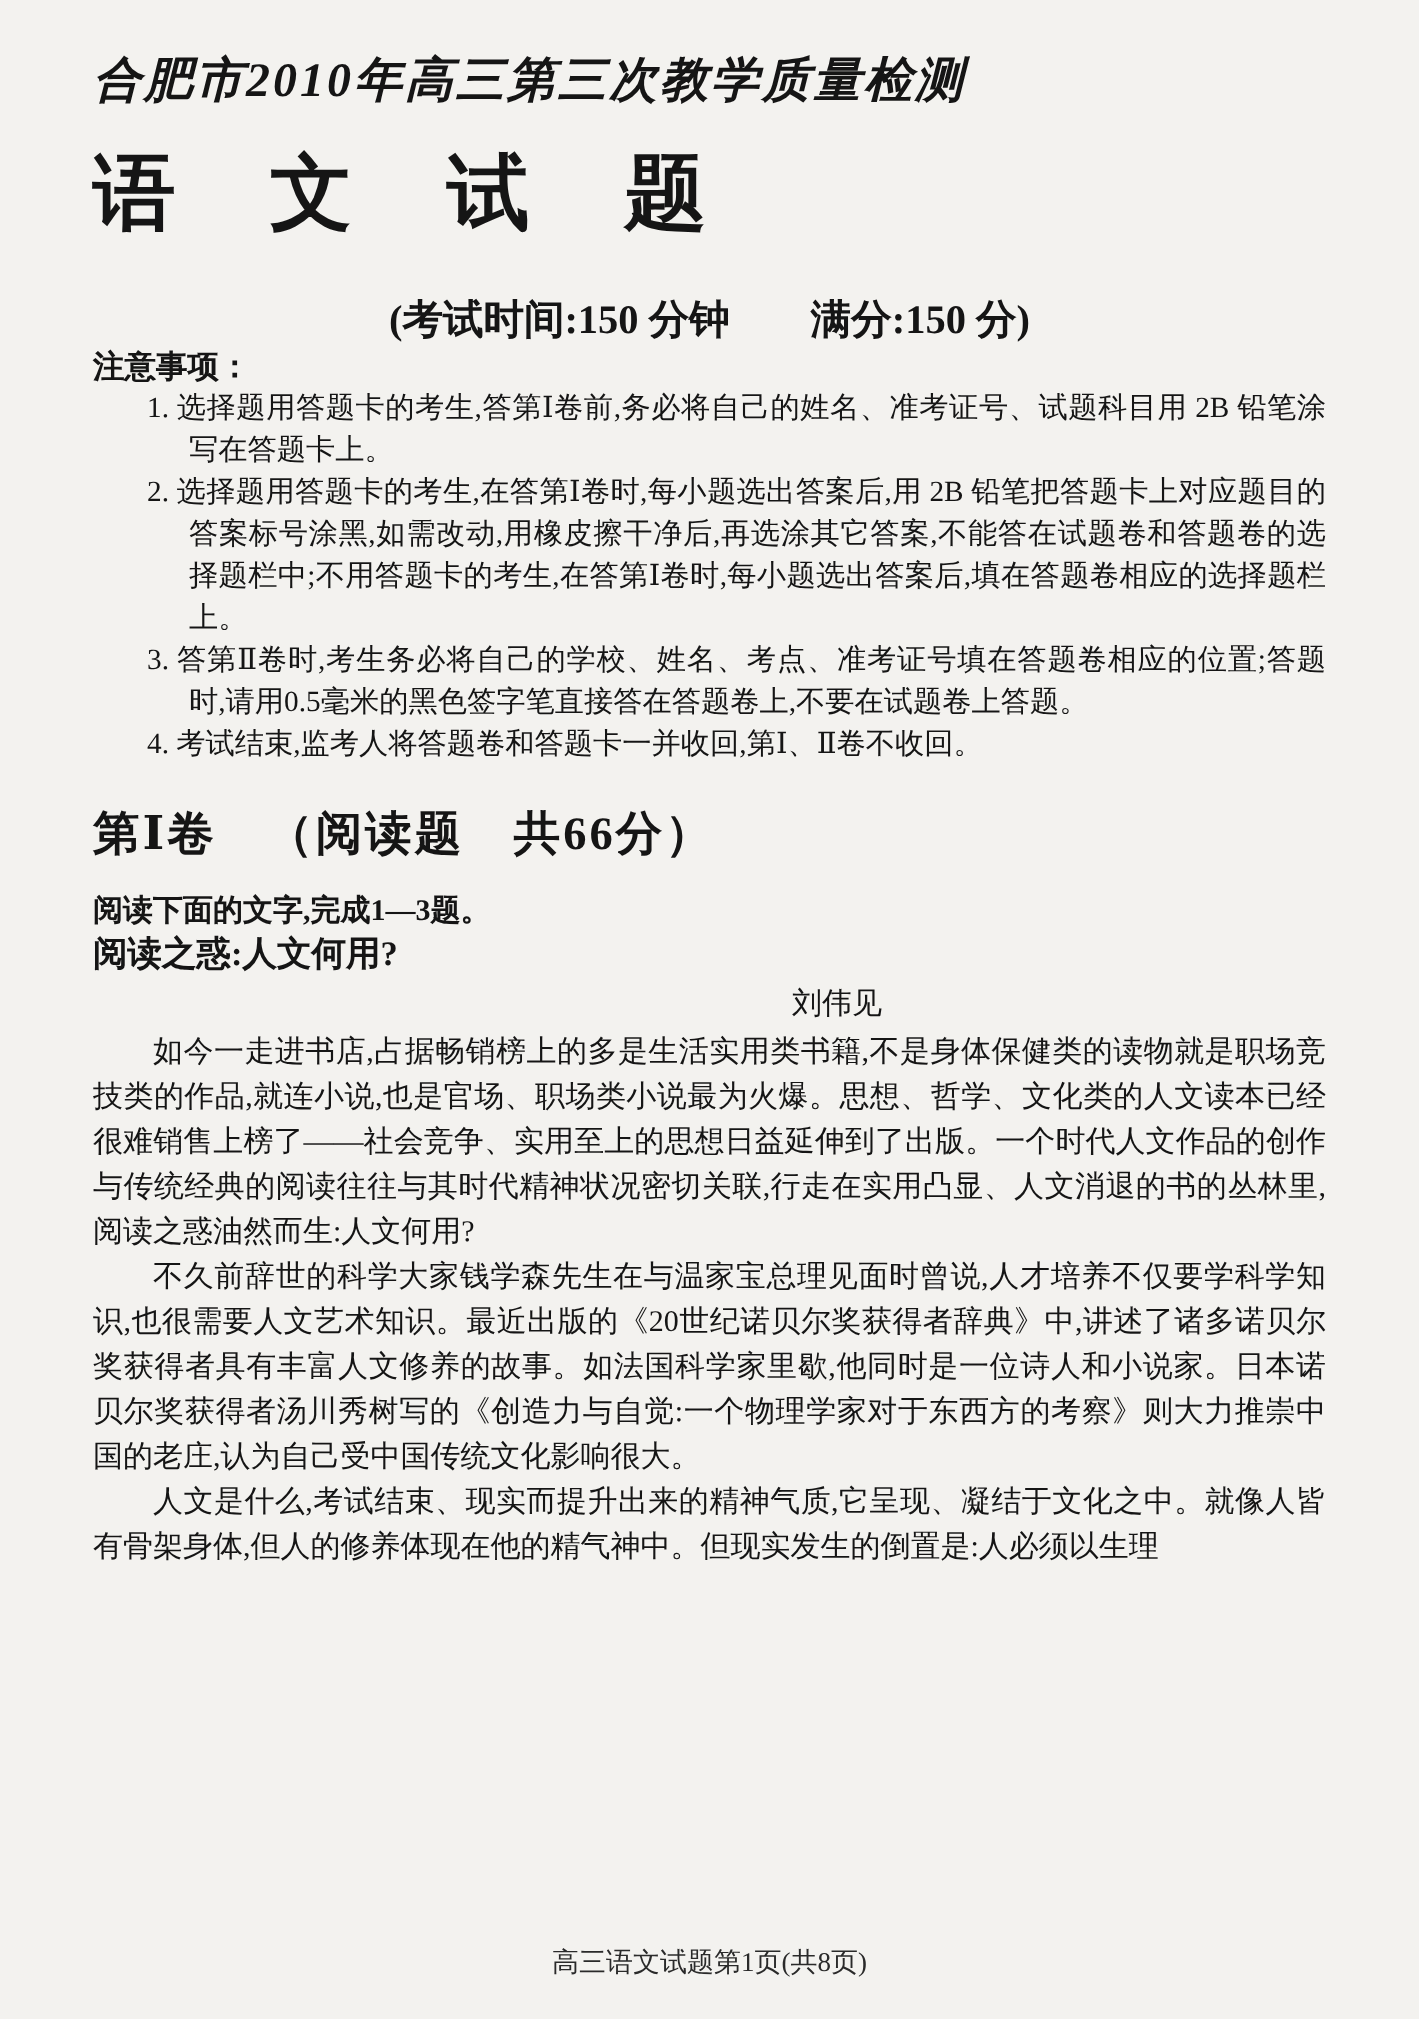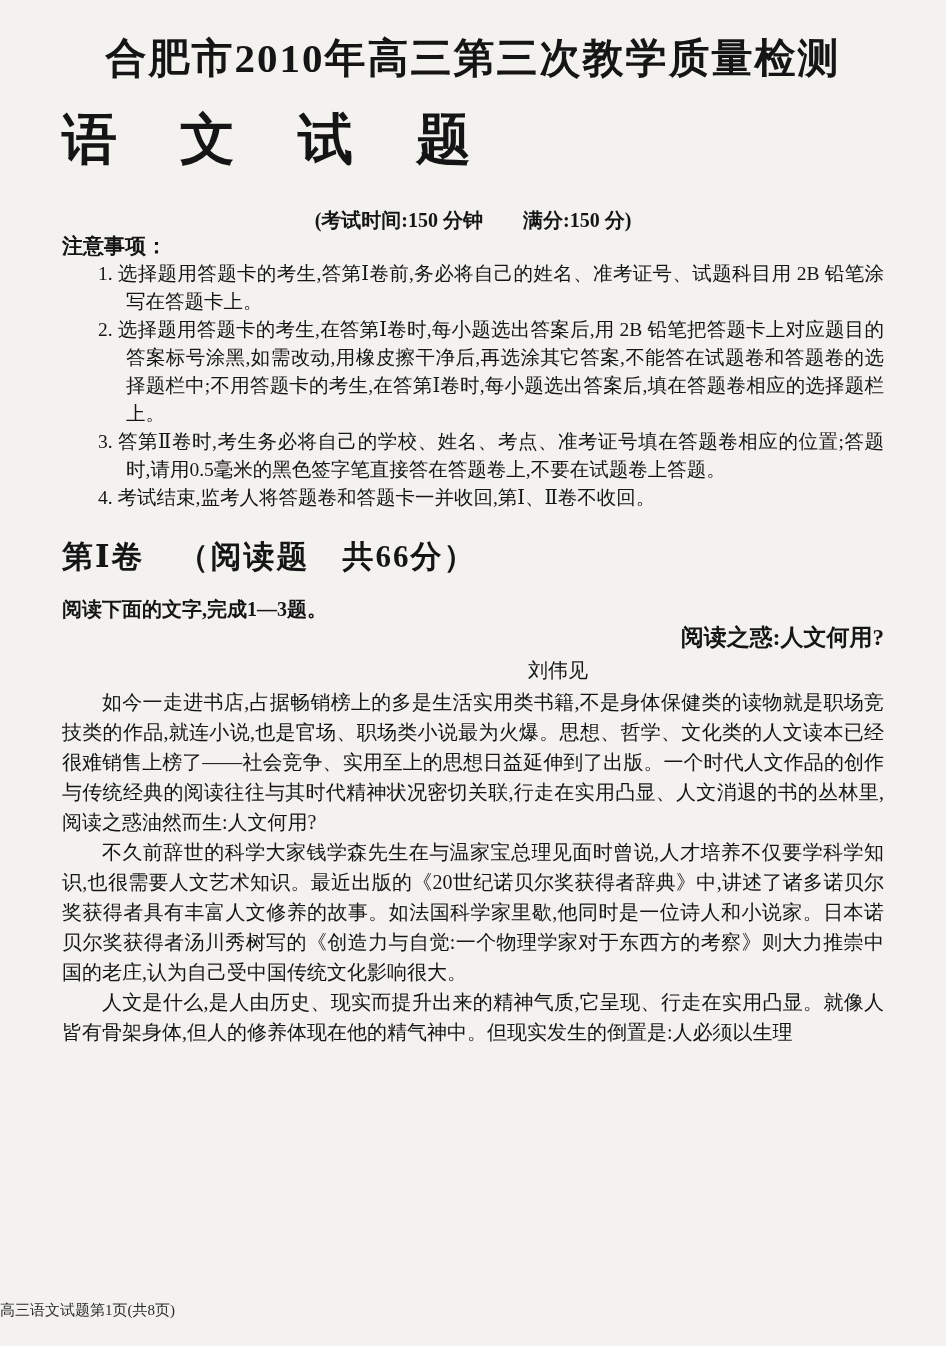--- a/index.html
+++ b/index.html
@@ -10,37 +10,37 @@
     color: #151515;
   }
   .page {
     width: 946px; height: 1346px;
     background: #f3f2ef;
     padding: 34px 62px 0 62px;
     position: relative;
     overflow: hidden;
   }
   .header-title {
-    text-align: center;
-    font-size: 41px;
+    font-size: 32px;
     font-weight: bold;
     letter-spacing: 2px;
     line-height: 1.2;
+    font-style: italic;
   }
   .main-title {
     text-align: left;
     font-size: 55px;
     font-weight: bold;
     letter-spacing: 4px;
     line-height: 1.2;
     margin-top: 24px;
   }
   .exam-info {
     text-align: center;
-    font-size: 20px;
+    font-size: 27px;
     font-weight: bold;
     margin-top: 34px;
     line-height: 1.3;
   }
   .notes { }
   .notes-heading {
     font-size: 21px;
     font-weight: bold;
     line-height: 1.3;
   }
@@ -65,21 +65,21 @@
     margin-top: 26px;
     line-height: 1.2;
   }
   .instruction {
     font-size: 20px;
     font-weight: bold;
     margin-top: 20px;
     line-height: 1.3;
   }
   .essay-title {
-    text-align: right;
+    text-align: left;
     font-size: 23px;
     font-weight: bold;
     line-height: 1.2;
     margin-top: 2px;
   }
   .essay-author {
     text-align: center;
     font-size: 20px;
     line-height: 1.3;
     margin-top: 6px;
@@ -89,21 +89,22 @@
   .essay-body p {
     font-size: 20px;
     line-height: 30px;
     text-indent: 2em;
     text-align: justify;
   }
   .page-footer {
     position: absolute;
     left: 0; right: 0;
     bottom: 26px;
-    font-size: 15px;
+    text-align: center;
+    font-size: 18px;
     color: #2a2a2a;
   }
 </style>
 </head>
 <body>
 
 <div class="page">
 
   <div class="header-title">合肥市2010年高三第三次教学质量检测</div>
 
@@ -124,18 +125,18 @@
 
   <div class="instruction">阅读下面的文字,完成1—3题。</div>
 
   <div class="essay-title">阅读之惑:人文何用?</div>
 
   <div class="essay-author">刘伟见</div>
 
   <div class="essay-body">
     <p>如今一走进书店,占据畅销榜上的多是生活实用类书籍,不是身体保健类的读物就是职场竞技类的作品,就连小说,也是官场、职场类小说最为火爆。思想、哲学、文化类的人文读本已经很难销售上榜了——社会竞争、实用至上的思想日益延伸到了出版。一个时代人文作品的创作与传统经典的阅读往往与其时代精神状况密切关联,行走在实用凸显、人文消退的书的丛林里,阅读之惑油然而生:人文何用?</p>
     <p>不久前辞世的科学大家钱学森先生在与温家宝总理见面时曾说,人才培养不仅要学科学知识,也很需要人文艺术知识。最近出版的《20世纪诺贝尔奖获得者辞典》中,讲述了诸多诺贝尔奖获得者具有丰富人文修养的故事。如法国科学家里歇,他同时是一位诗人和小说家。日本诺贝尔奖获得者汤川秀树写的《创造力与自觉:一个物理学家对于东西方的考察》则大力推崇中国的老庄,认为自己受中国传统文化影响很大。</p>
-    <p>人文是什么,是人由历史、现实而提升出来的精神气质,它呈现、行走在实用凸显。就像人皆有骨架身体,但人的修养体现在他的精气神中。但现实发生的倒置是:人必须以生理</p>
+    <p>人文是什么,考试结束、现实而提升出来的精神气质,它呈现、凝结于文化之中。就像人皆有骨架身体,但人的修养体现在他的精气神中。但现实发生的倒置是:人必须以生理</p>
   </div>
 
   <div class="page-footer">高三语文试题第1页(共8页)</div>
 
 </div>
 
 </body></html>

